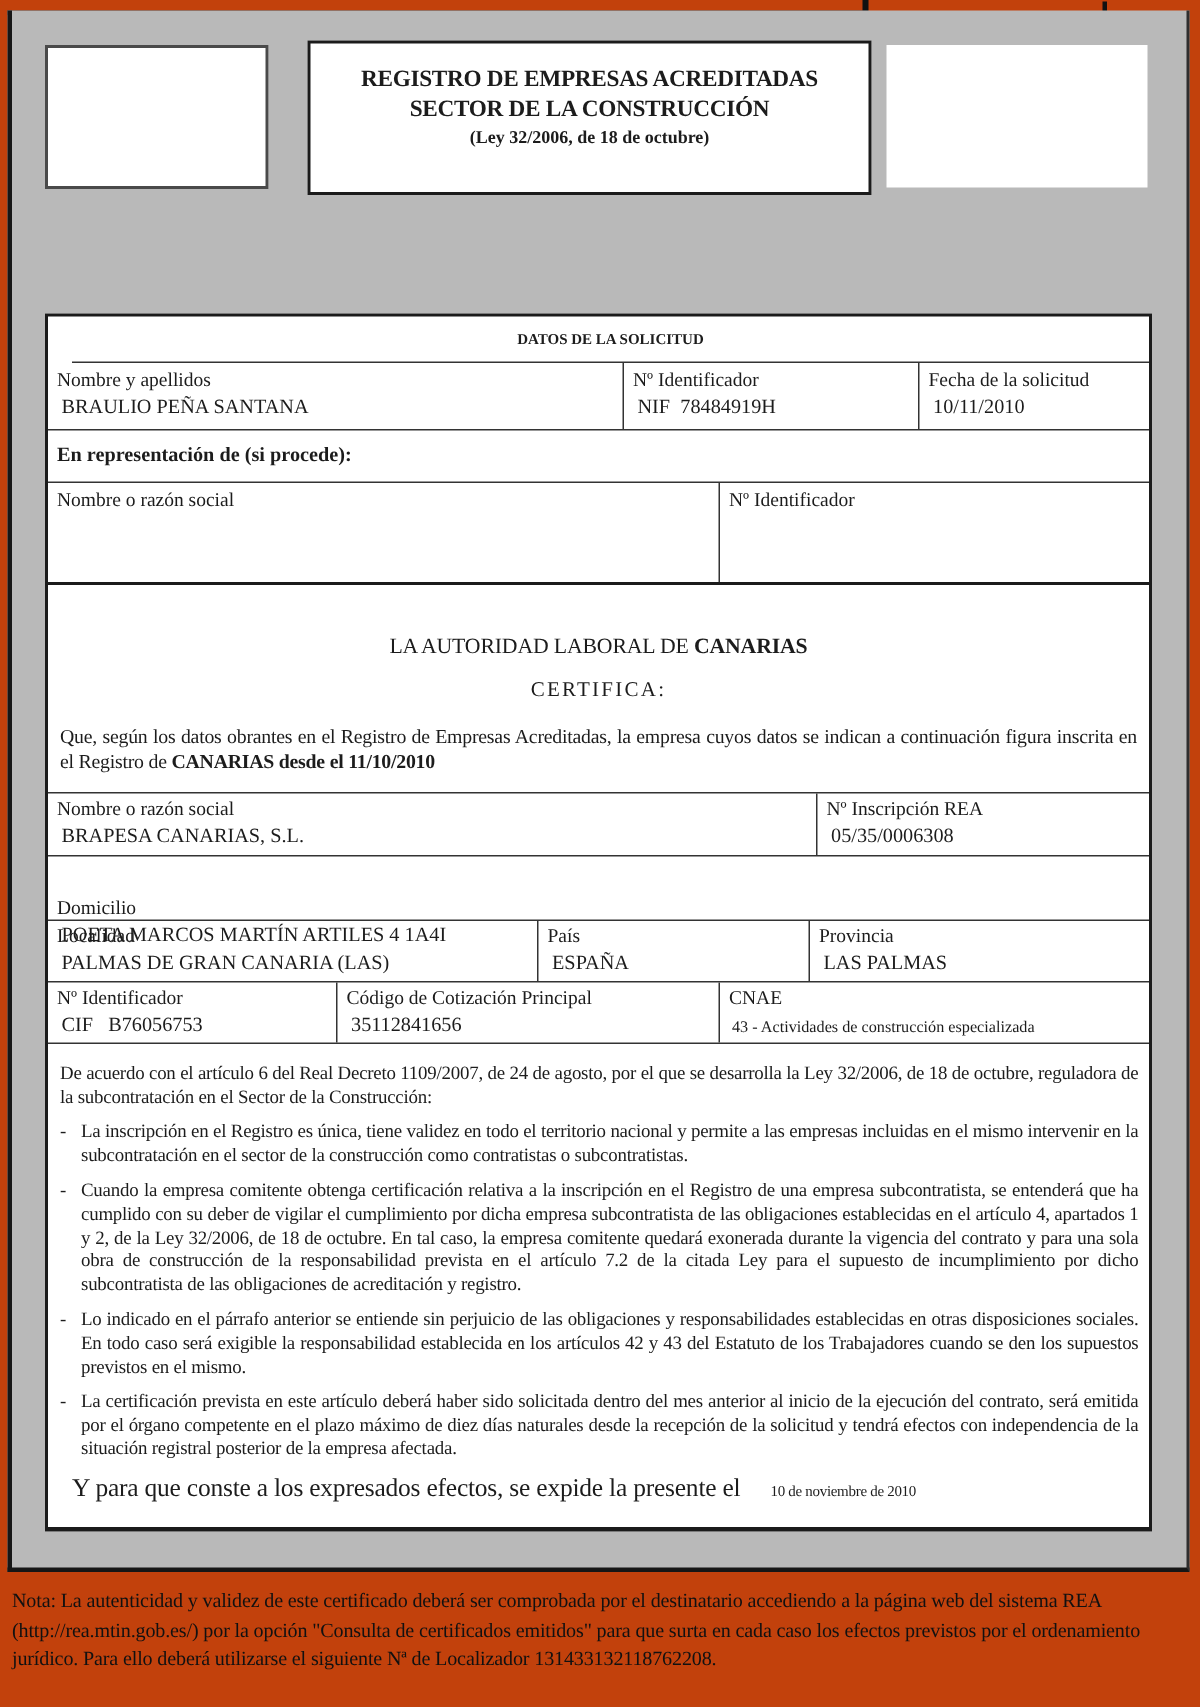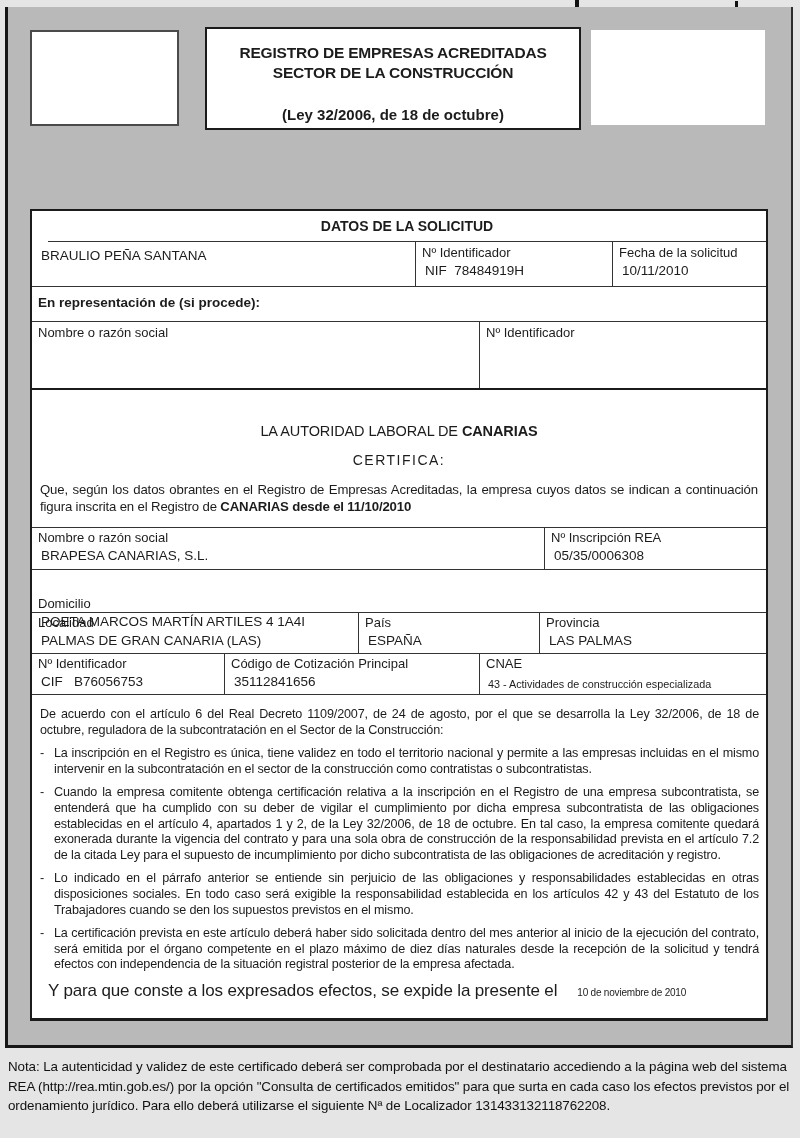--- a/index.html
+++ b/index.html
@@ -1,48 +1,48 @@
 <!DOCTYPE html>
 <html><head>
 <meta charset="utf-8">
 <style>
   * { margin:0; padding:0; box-sizing:border-box; }
   html,body { background:#fff; }
   .page {
-    position:relative; width:800px; height:1138px; background:#e5e5e5;
-    font-family:Liberation Sans, sans-serif; color:#1c1c1c;
+    position:relative; width:800px; height:1138px; background:#c2410c;
+    font-family:Liberation Serif, serif; color:#1c1c1c;
     overflow:hidden;
   }
   
   .frame {
     position:absolute; left:5px; top:7px; width:788px; height:1041px;
     background:#b9b9b9;
     border-left:3px solid #161616; border-right:2px solid #2e2e2e; border-bottom:3px solid #161616;
   }
   .top-line { position:absolute; left:5px; top:7px; width:573px; height:3px; background:#161616; }
   .tick1 { position:absolute; left:575px; top:0; width:4px; height:16px; background:#111; }
   .tick2 { position:absolute; left:735px; top:1px; width:3px; height:8px; background:#111; }
 
   .wbox { position:absolute; background:#fff; }
   .logo-left  { left:30px; top:30px; width:149px; height:96px; border:2px solid #4a4a4a; }
   .logo-right { left:591px; top:30px; width:174px; height:95px; }
   .title-box  { left:205px; top:27px; width:376px; height:103px; border:2px solid #1b1b1b; text-align:center; padding-top:14px; }
   .title-line { font-weight:bold; font-size:15.5px; line-height:20px; letter-spacing:-0.2px; }
-  .title-sub  { font-weight:bold; font-size:15px; margin-top:23px; }
+  .title-sub  { font-weight:bold; font-size:12px; margin-top:1px; }
 
   .cert-bar {
     left:30px; top:147px; width:738px; height:46px; border:2px solid #1b1b1b;
     display:flex; align-items:center; justify-content:center;
     font-weight:bold; font-size:15.5px; letter-spacing:-0.1px;
   }
 
   
   .datos { left:30px; top:209px; width:738px; border:2px solid #1b1b1b; }
   .dt-header { height:31px; display:flex; align-items:center; justify-content:center;
-               font-weight:bold; font-size:14px; border-bottom:1px solid #333;margin-left:16px; }
+               font-weight:bold; font-size:10px; border-bottom:1px solid #333;margin-left:16px; }
   .dt-row { display:flex; border-bottom:1px solid #333; }
   .dt-row:last-child { border-bottom:none; }
   .dt-cell { padding:3px 6px 2px 6px; }
   .dt-cell + .dt-cell { border-left:1px solid #333; }
   .r1 { height:45px; }
   .r1 .c1 { width:383px; } .r1 .c2 { width:197px; } .r1 .c3 { flex:1; }
   .rep { height:35px; padding:8px 6px; font-weight:bold; font-size:13.5px; }
   .r3 { height:76px; }
   .r3 .c1 { width:447px; } .r3 .c2 { flex:1; }
 
@@ -98,20 +98,21 @@
     <div class="title-sub">(Ley 32/2006, de 18 de octubre)</div>
   </div>
 
   <div class="wbox logo-right"></div>
 
 
   <div class="wbox datos">
     <div class="dt-header">DATOS DE LA SOLICITUD</div>
     <div class="dt-row r1">
       <div class="dt-cell c1">
+        <div class="lbl">Nombre y apellidos</div>
         <div class="val">BRAULIO PEÑA SANTANA</div>
       </div>
       <div class="dt-cell c2">
         <div class="lbl">Nº Identificador</div>
         <div class="val">NIF  78484919H</div>
       </div>
       <div class="dt-cell c3">
         <div class="lbl">Fecha de la solicitud</div>
         <div class="val">10/11/2010</div>
       </div>

